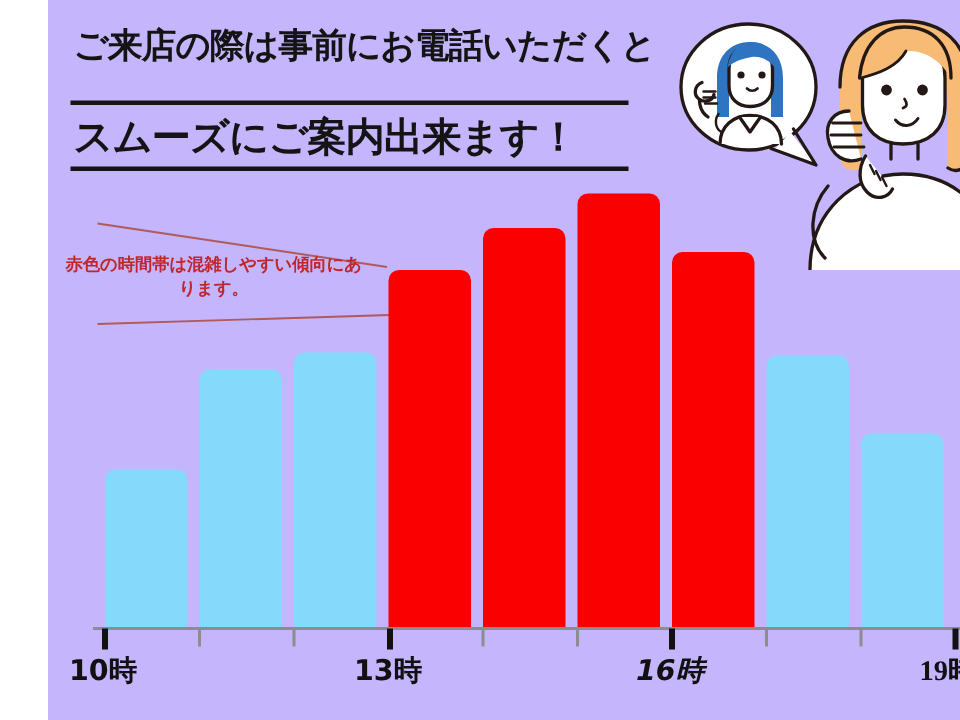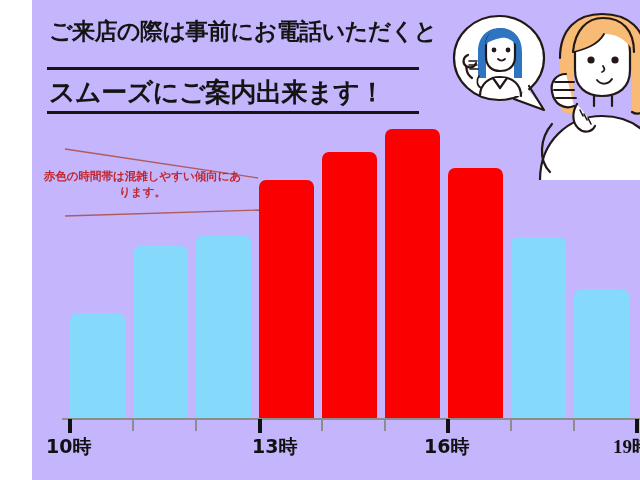--- a/index.html
+++ b/index.html
@@ -74,21 +74,21 @@
   .annotation {
     position: absolute;
     left: 8px;
     top: 169px;
     width: 205px;
     text-align: center;
     font-size: 11.5px;
     line-height: 16px;
     font-weight: bold;
     color: #c0272d;
-    font-family: Liberation Mono, monospace;
+    font-family: Liberation Serif, serif;
   }
   .ann-line {
     position: absolute;
     background: transparent;
   }
 
   
   .chart-area {
     position: absolute;
     left: 0;
@@ -184,22 +184,22 @@
     <div class="tick minor" style="left:163px;"></div>
     <div class="tick major" style="left:226px;"></div>
     <div class="tick minor" style="left:289px;"></div>
     <div class="tick minor" style="left:352px;"></div>
     <div class="tick major" style="left:414px;"></div>
     <div class="tick minor" style="left:478px;"></div>
     <div class="tick minor" style="left:541px;"></div>
     <div class="tick major" style="left:603px;"></div>
 
     <div class="tick-label" style="left:14px;">10時</div>
-    <div class="tick-label" style="left:220px;">13時</div>
-    <div class="tick-label" style="left:392px;">16時</div>
+    <div class="tick-label" style="left:204px;">13時</div>
+    <div class="tick-label" style="left:392px;font-style:italic;">16時</div>
     <div class="tick-label" style="left:581px;font-family:Liberation Serif, serif;">19時</div>
   </div>
 
 
   <svg class="illustration" viewBox="0 0 240 180">
     <g fill="none" stroke="#231815" stroke-width="2.2" stroke-linecap="round" stroke-linejoin="round">
 
       <g>
         <path d="M22 58 A 45 42 0 1 1 112 58 A 45 42 0 1 1 22 58 Z" fill="#ffffff"></path>
         <path d="M95 88 L112 110 L84 100 Z" fill="#ffffff" stroke="none"></path>

